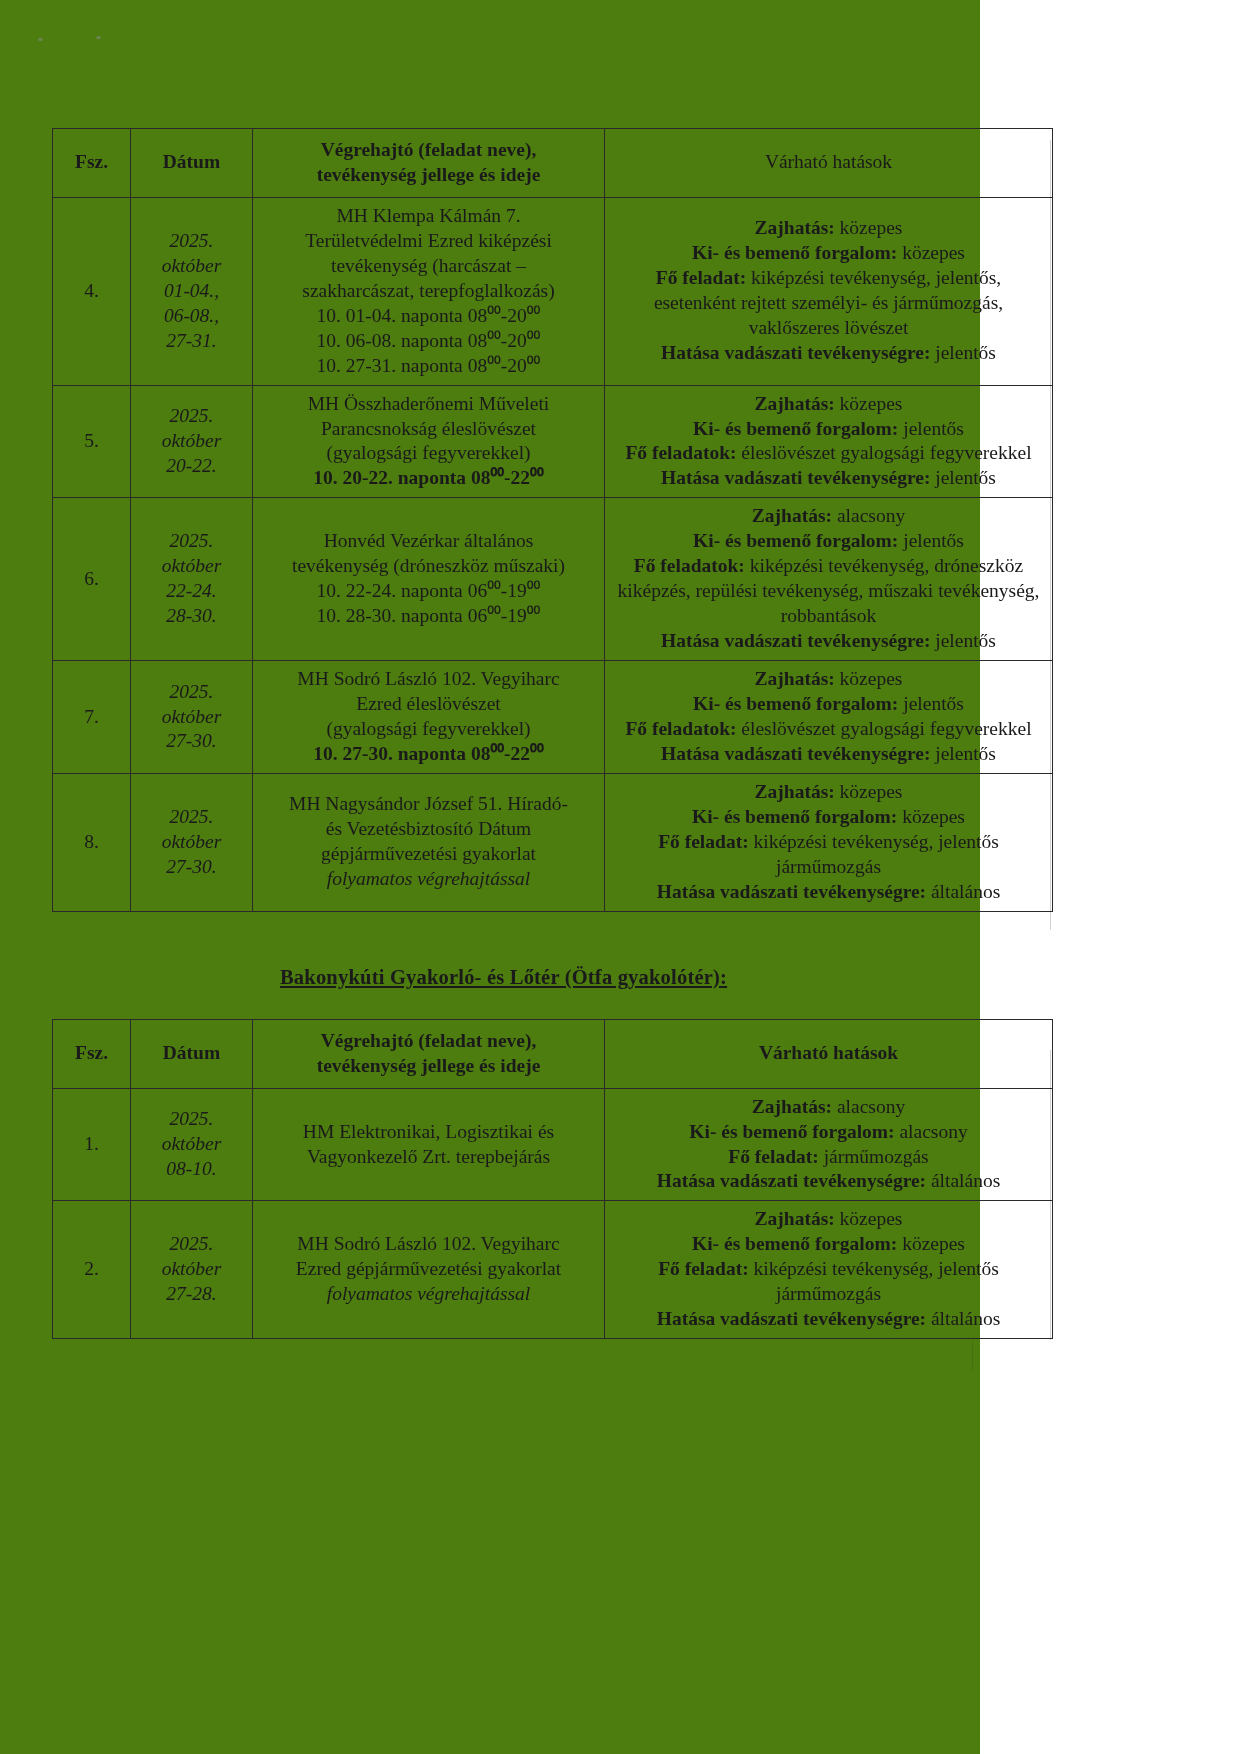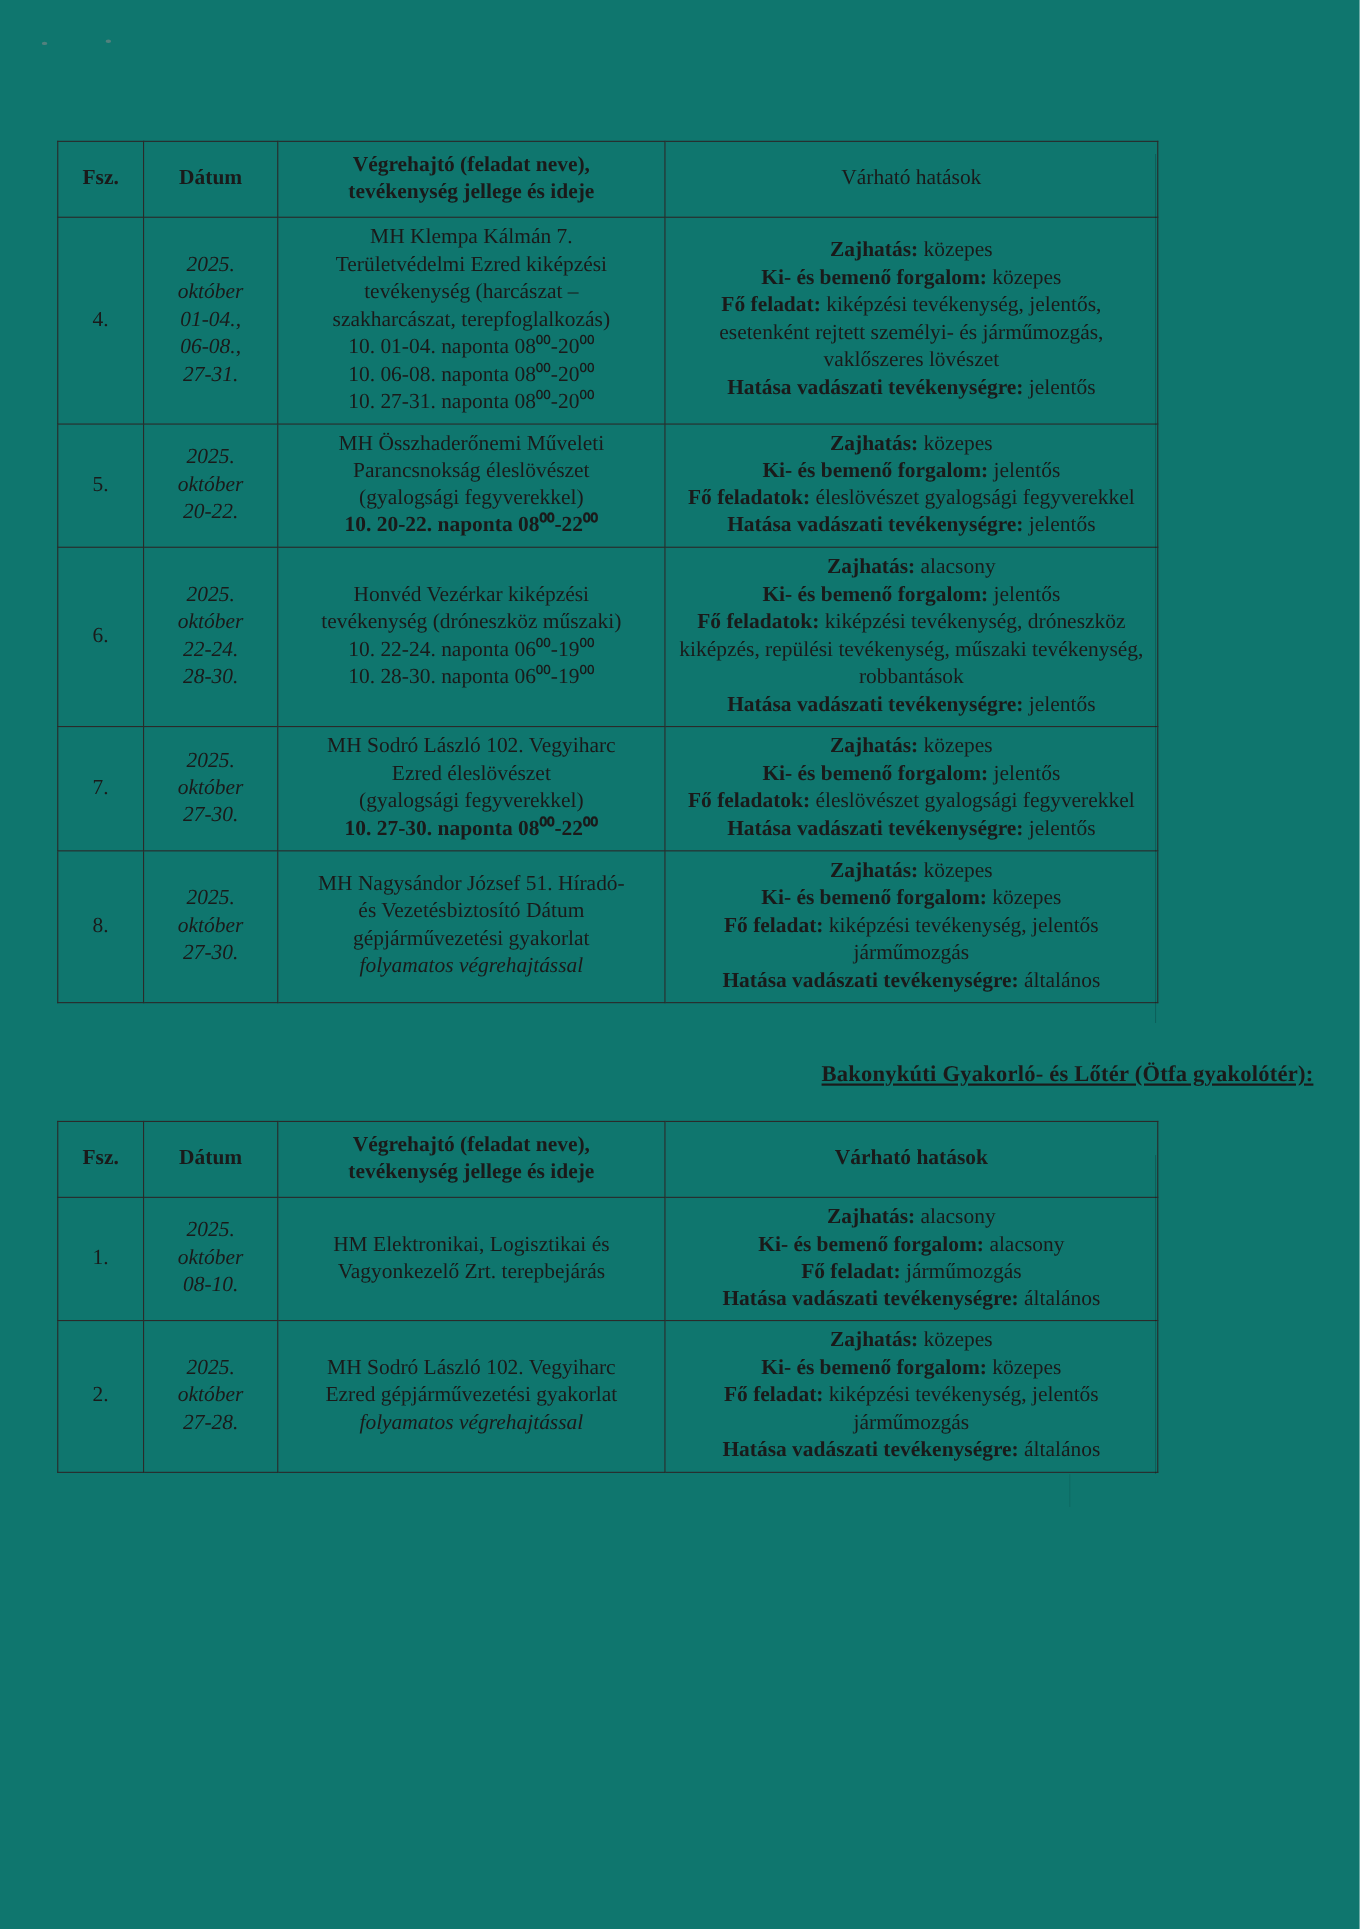--- a/index.html
+++ b/index.html
@@ -11,23 +11,23 @@
     width: 1240px;
     height: 1754px;
     position: relative;
     font-family: "Liberation Serif", serif;
     color: #1a1a1a;
     overflow: hidden;
   }
   .page {
     position: absolute;
     top: 0; left: 0;
-    width: 1236px;
+    width: 980px;
     height: 1754px;
-    background: #0f766e;
+    background: #4d7c0f;
   }
   
   .speck {
     position: absolute;
     background: #8a8a8a;
     border-radius: 50%;
     opacity: .55;
   }
   .speck.s1 { left: 38px; top: 38px; width: 5px; height: 3px; }
   .speck.s2 { left: 96px; top: 36px; width: 5px; height: 3px; }
@@ -71,21 +71,20 @@
   .b { font-weight: bold; }
   .i { font-style: italic; }
 
   .section-title {
     margin: 54px 0 30px 0;
     padding-left: 228px;
     font-weight: bold;
     font-size: 20.5px;
     text-decoration: underline;
     letter-spacing: .2px;
-    text-align: right;
   }
   .v-artifact {
     position: absolute;
     width: 1px;
     background: rgba(0,0,0,0.18);
   }
 </style>
 </head>
 <body>
 
@@ -188,21 +187,21 @@
 
         <tr>
           <td class="cell-num">6.</td>
           <td class="cell-date">
             <div>2025.</div>
             <div>október</div>
             <div>22-24.</div>
             <div>28-30.</div>
           </td>
           <td class="cell-task">
-            <div>Honvéd Vezérkar kiképzési</div>
+            <div>Honvéd Vezérkar általános</div>
             <div>tevékenység (dróneszköz műszaki)</div>
             <div>10. 22-24. naponta 06⁰⁰-19⁰⁰</div>
             <div>10. 28-30. naponta 06⁰⁰-19⁰⁰</div>
           </td>
           <td class="cell-eff">
             <div>
               <span class="b">Zajhatás:</span>
               <span>alacsony</span>
             </div>
             <div>

